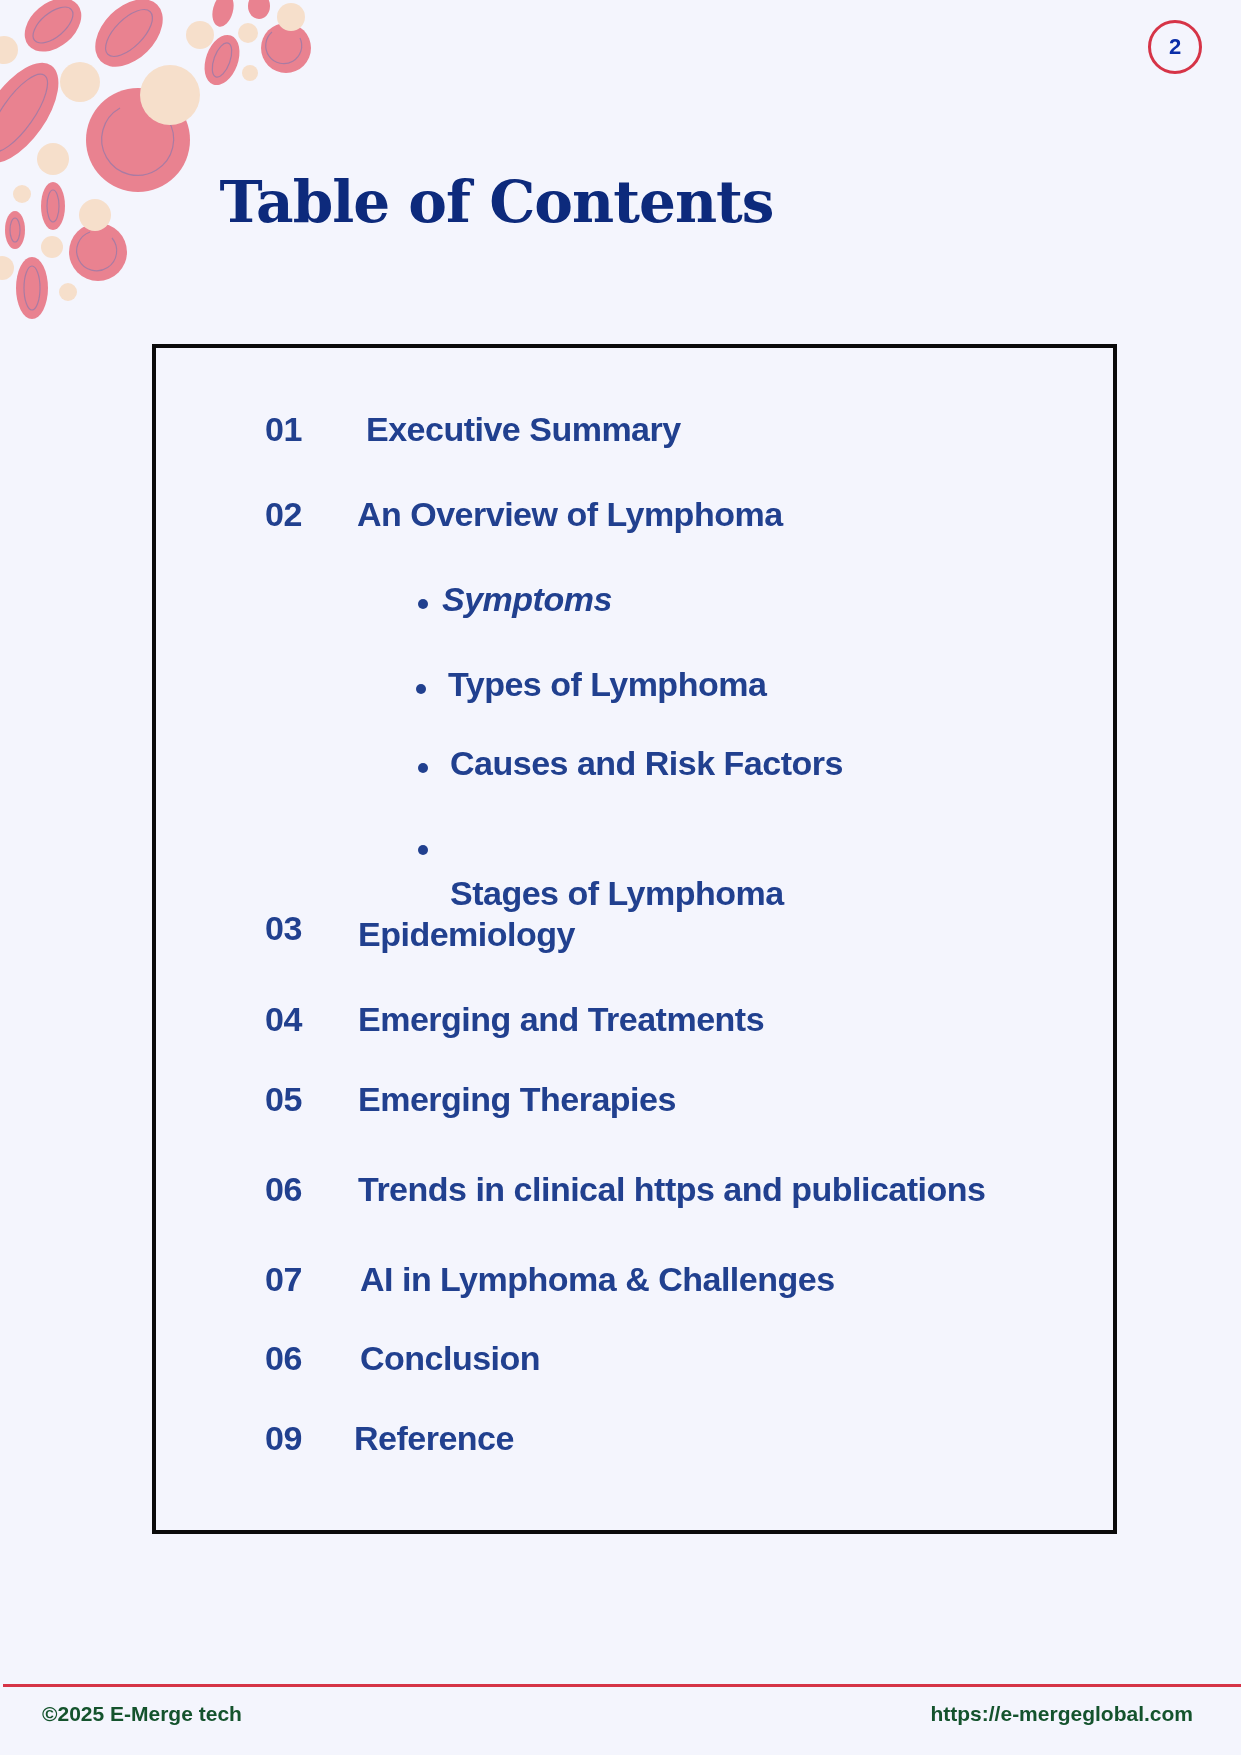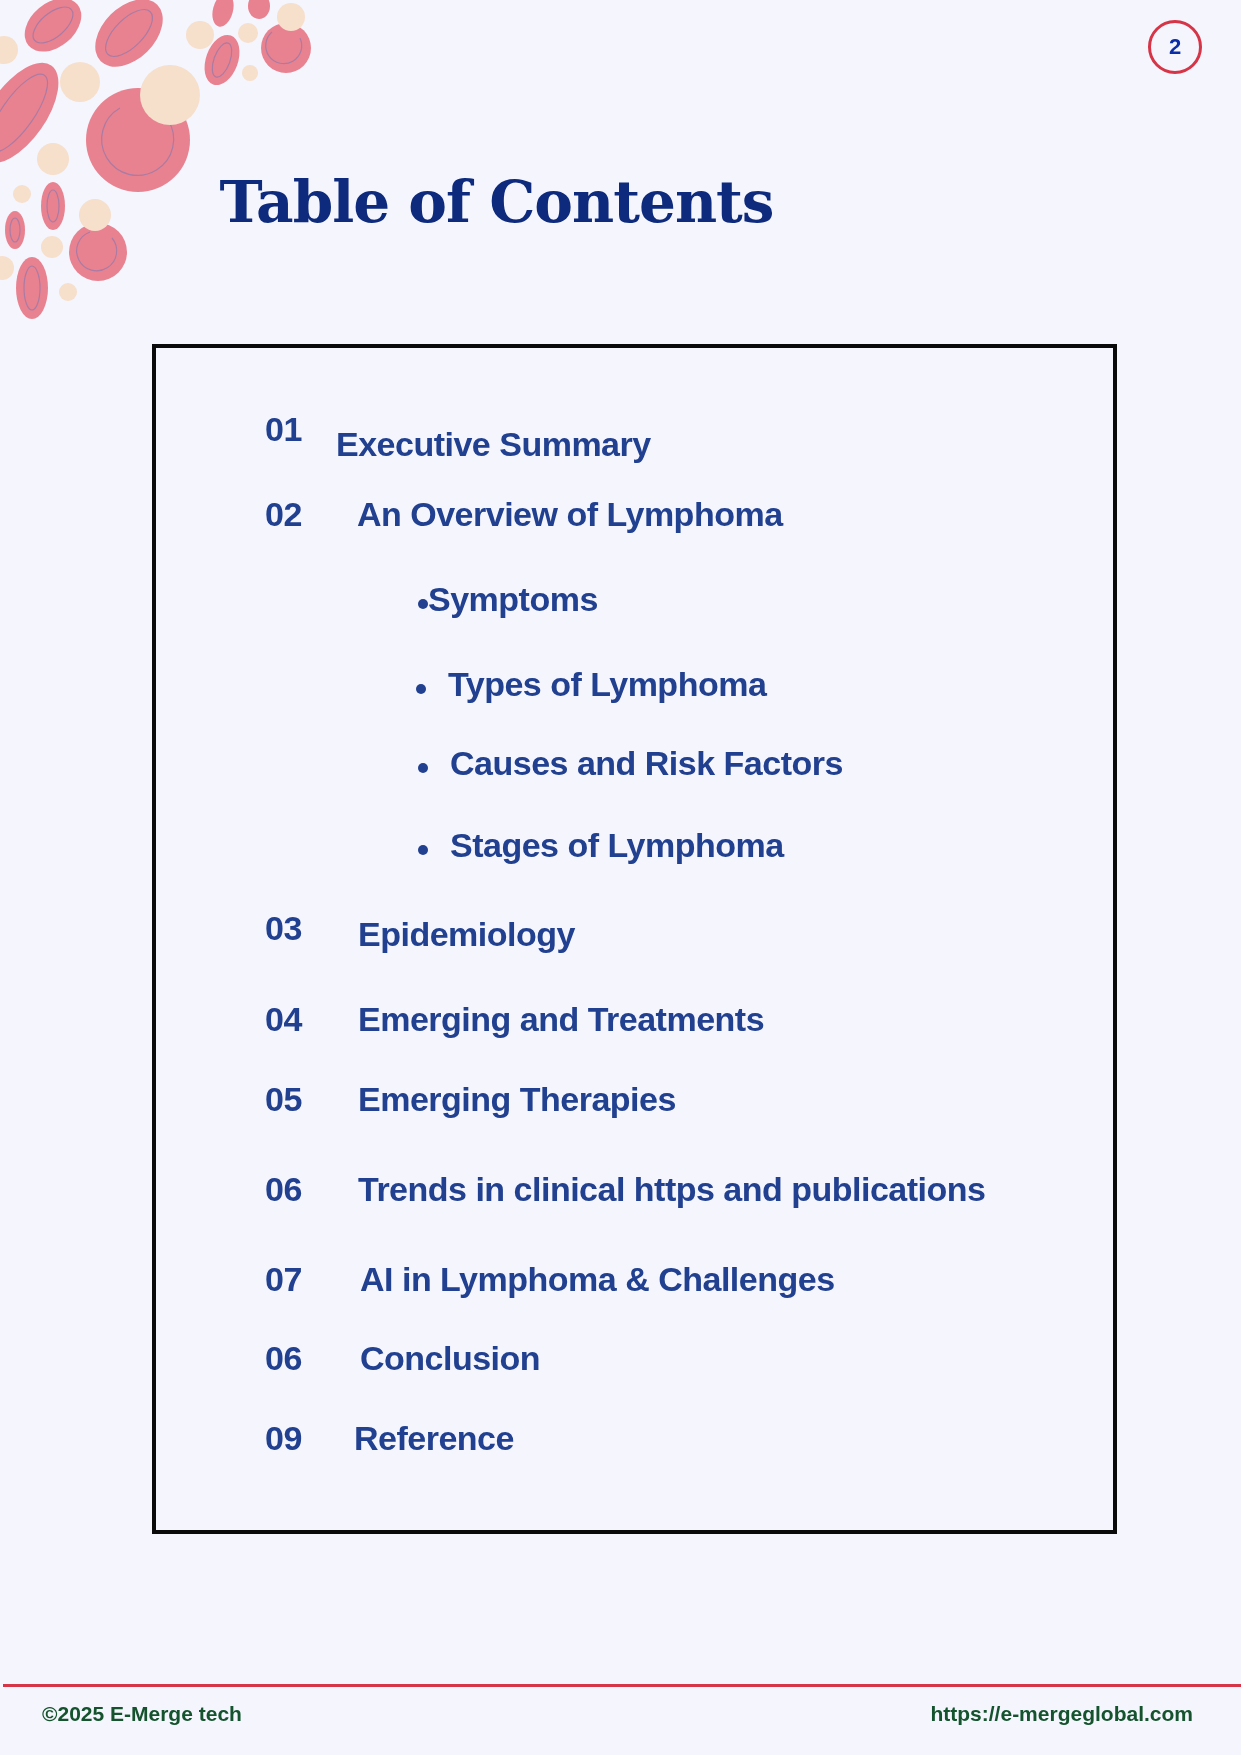--- a/index.html
+++ b/index.html
@@ -106,42 +106,42 @@
   <span>2</span>
 </div>
 
 <h1 class="title" style="margin:0;">Table of Contents</h1>
 
 <div class="toc-box"></div>
 
 <div>
   <div class="entry" style="top:410px;">
     <span class="num">01</span>
-    <span class="lbl" style="left:336px;margin-top:15px;">Executive Summary</span>
+    <span class="lbl" style="left:366px;">Executive Summary</span>
   </div>
   <div class="entry" style="top:495px;">
     <span class="num">02</span>
     <span class="lbl" style="left:357px;">An Overview of Lymphoma</span>
   </div>
 
   <div class="entry sub" style="top:580px;">
     <span class="dot" style="left:418px; top:19px;"></span>
-    <span class="lbl" style="left:428px;">Symptoms</span>
+    <span class="lbl" style="left:442px;font-style:italic;">Symptoms</span>
   </div>
   <div class="entry sub" style="top:665px;">
     <span class="dot" style="left:416px; top:19px;"></span>
     <span class="lbl" style="left:448px;">Types of Lymphoma</span>
   </div>
   <div class="entry sub" style="top:744px;">
     <span class="dot" style="left:418px; top:19px;"></span>
     <span class="lbl" style="left:450px;">Causes and Risk Factors</span>
   </div>
   <div class="entry sub" style="top:826px;">
     <span class="dot" style="left:418px; top:19px;"></span>
-    <span class="lbl" style="left:450px;">Stages of Lymphoma</span>
+    <span class="lbl" style="left:450px;margin-top:48px;">Stages of Lymphoma</span>
   </div>
 
   <div class="entry" style="top:915px;">
     <span class="num" style="top:-6px;">03</span>
     <span class="lbl" style="left:358px;">Epidemiology</span>
   </div>
   <div class="entry" style="top:1000px;">
     <span class="num">04</span>
     <span class="lbl" style="left:358px;">Emerging and Treatments</span>
   </div>

